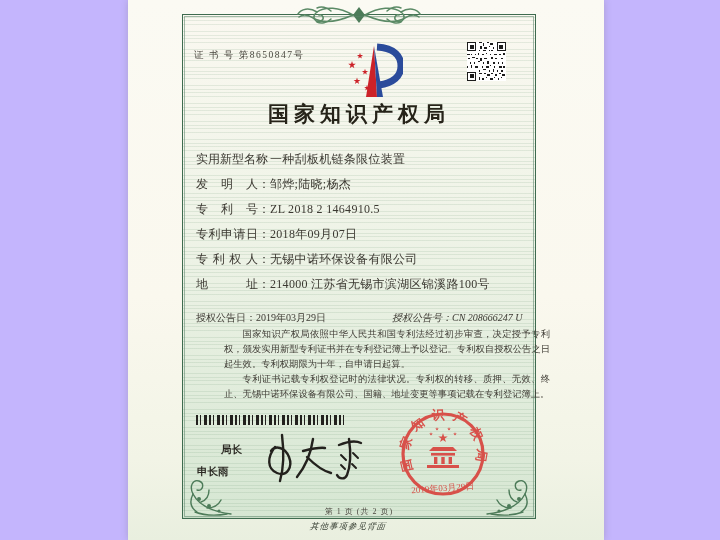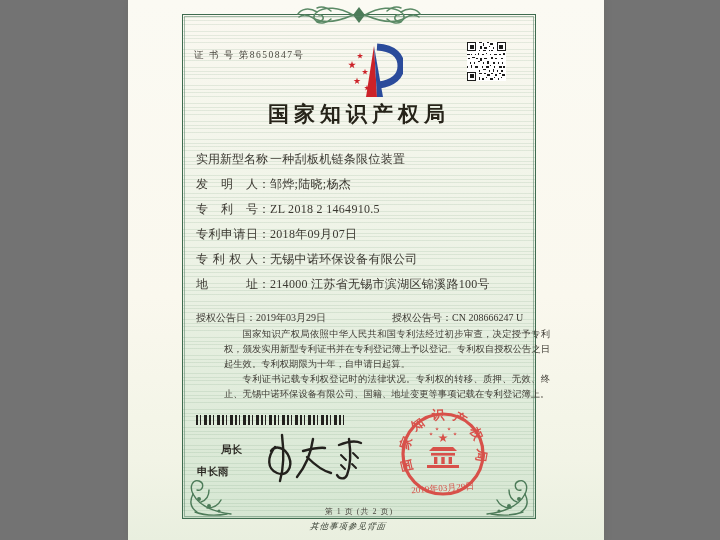--- a/index.html
+++ b/index.html
@@ -1,18 +1,18 @@
 <!DOCTYPE html>
 <html><head>
 <meta charset="utf-8">
 <style>
   html,body{margin:0;padding:0;background:#ffffff;}
   .stage{
     position:relative;width:720px;height:540px;overflow:hidden;
-    background:#737373;
+    background:#c4b5fd;
     font-family:"Liberation Serif","DejaVu Serif",serif;
   }
   .paper{
     position:absolute;left:128px;top:0;width:476px;height:540px;
     background:linear-gradient(180deg,#fbfaf3 0%,#faf8ee 55%,#f2f4e6 85%,#e9efdf 100%);
     box-shadow:0 0 7px rgba(90,90,80,0.25);
   }
   .frame{
     position:absolute;left:54px;top:14px;width:352px;height:503px;
     border:1.6px solid #3e6b4f;
@@ -35,21 +35,21 @@
   .qr{position:absolute;left:284px;top:27px;width:39px;height:39px;}
   .title{
     position:absolute;left:0;top:85px;width:100%;text-align:center;
     font-size:21px;font-weight:bold;letter-spacing:5px;color:#262319;
   }
   .fields{position:absolute;left:13px;top:136px;width:326px;}
   .frow{height:25px;font-size:12px;color:#3b3831;white-space:nowrap;}
   .flabel{display:inline-block;width:62px;text-align:justify;text-align-last:justify;}
   .fvalue{letter-spacing:0.3px;}
   .grant-row{position:absolute;left:13px;top:296px;width:330px;height:18px;font-size:10px;color:#3b3831;white-space:nowrap;}
-  .grant-pair2{position:absolute;left:196px;top:0;}
+  .grant-pair2{position:absolute;left:196px;top:0;font-style:italic;}
   .paras{
     position:absolute;left:13px;top:312px;width:326px;
     font-size:9.3px;line-height:15px;color:#3f3c35;text-align:justify;margin-left:28px;
   }
   .paras p{margin:0;text-indent:2em;}
   .barcode{
     position:absolute;left:13px;top:400px;width:148px;height:10px;
     background:repeating-linear-gradient(90deg,#23211e 0 2px,rgba(0,0,0,0) 2px 4px,#23211e 4px 5px,rgba(0,0,0,0) 5px 8px,#23211e 8px 11px,rgba(0,0,0,0) 11px 13px);
   }
   .director-title{position:absolute;left:14px;top:428px;font-size:10.5px;font-weight:bold;color:#2b2923;margin-left:24px;}

